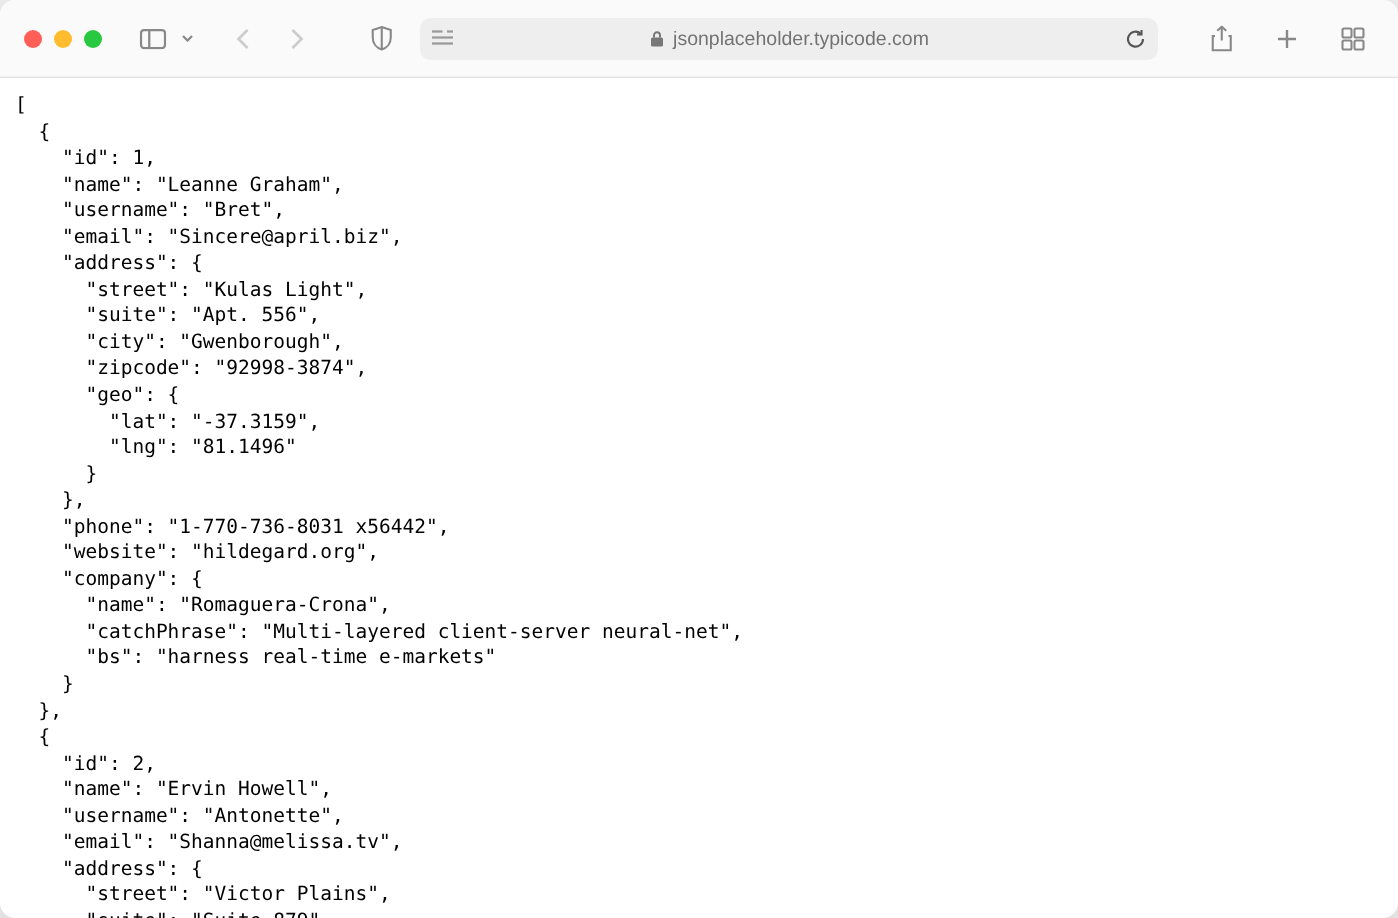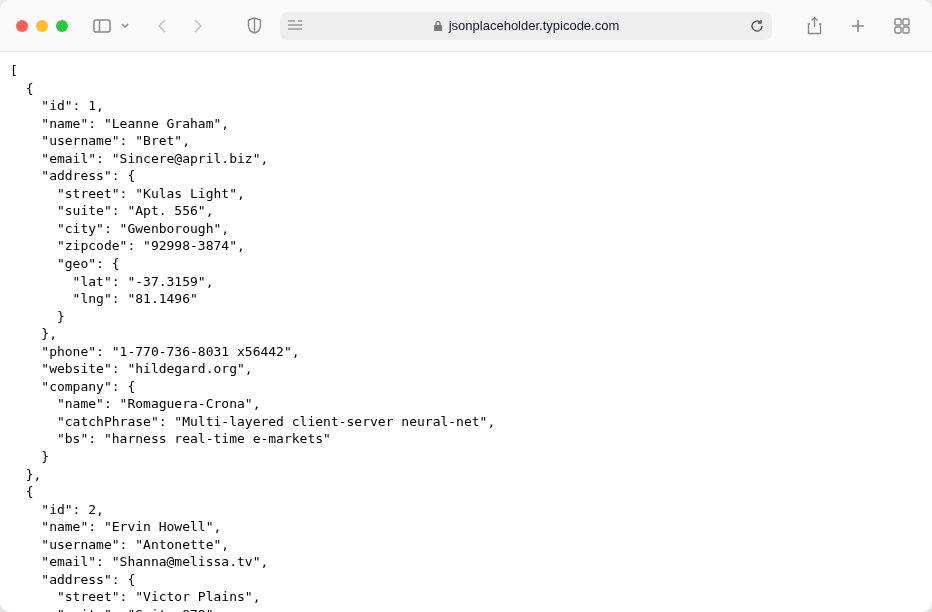--- a/index.html
+++ b/index.html
@@ -74,21 +74,21 @@
     .address-bar {
       flex: 1;
       height: 28px;
       background: #eeeeee;
       border-radius: 7px;
       display: flex;
       align-items: center;
       justify-content: center;
       gap: 6px;
       font-size: 13px;
-      color: #0f172a;
+      color: #737373;
       position: relative;
     }
     .address-bar .reader {
       position: absolute;
       left: 8px;
       color: #999;
     }
     .address-bar .reload {
       position: absolute;
       right: 8px;

